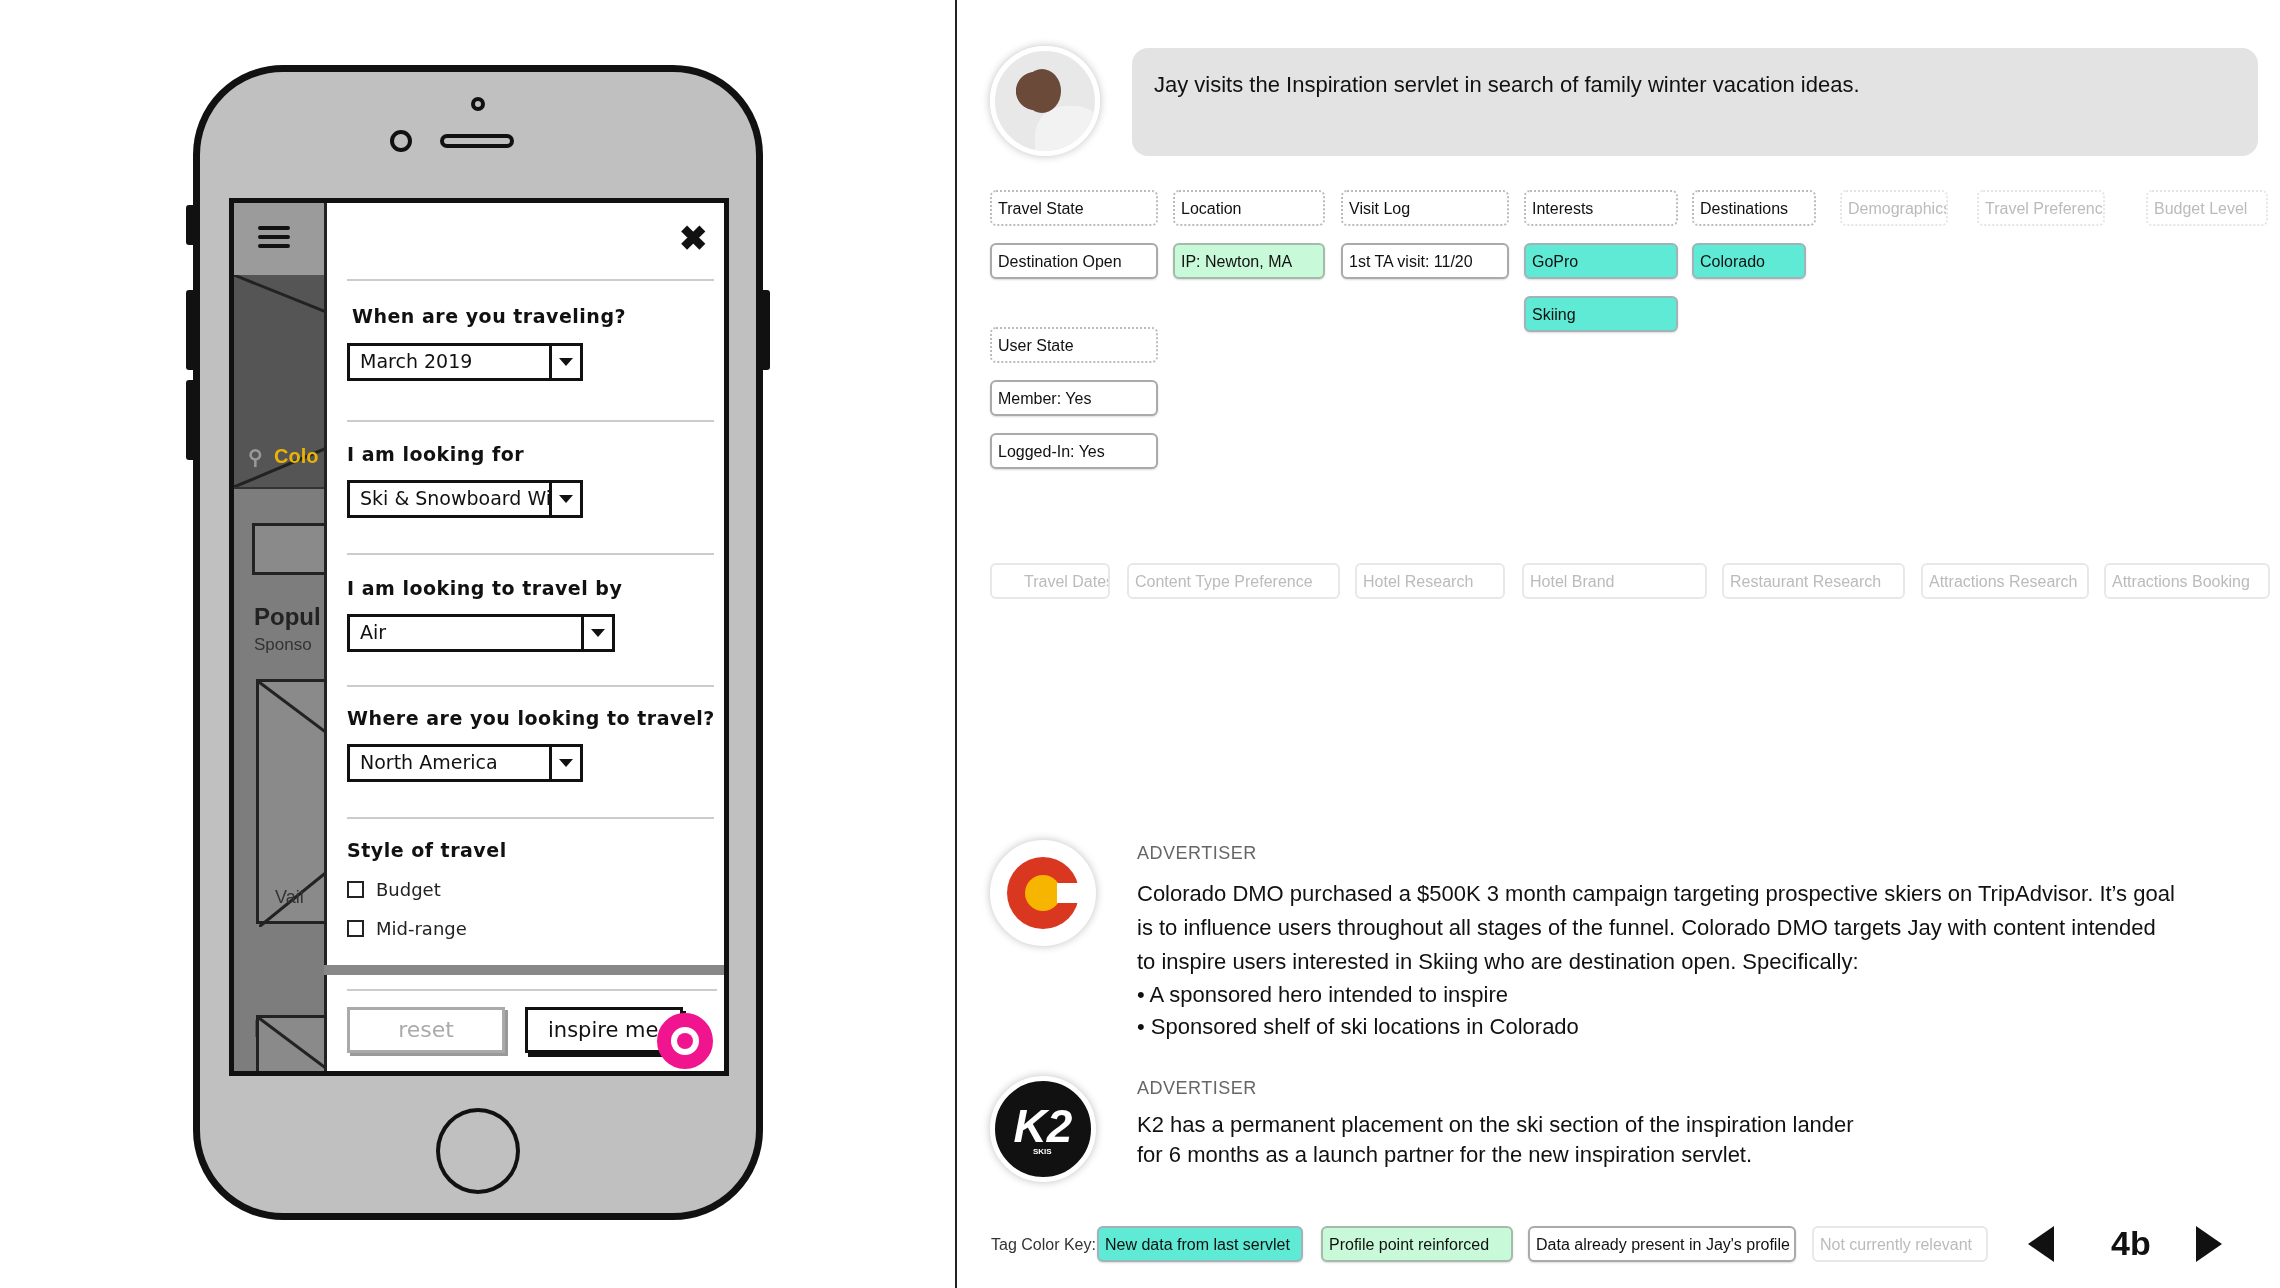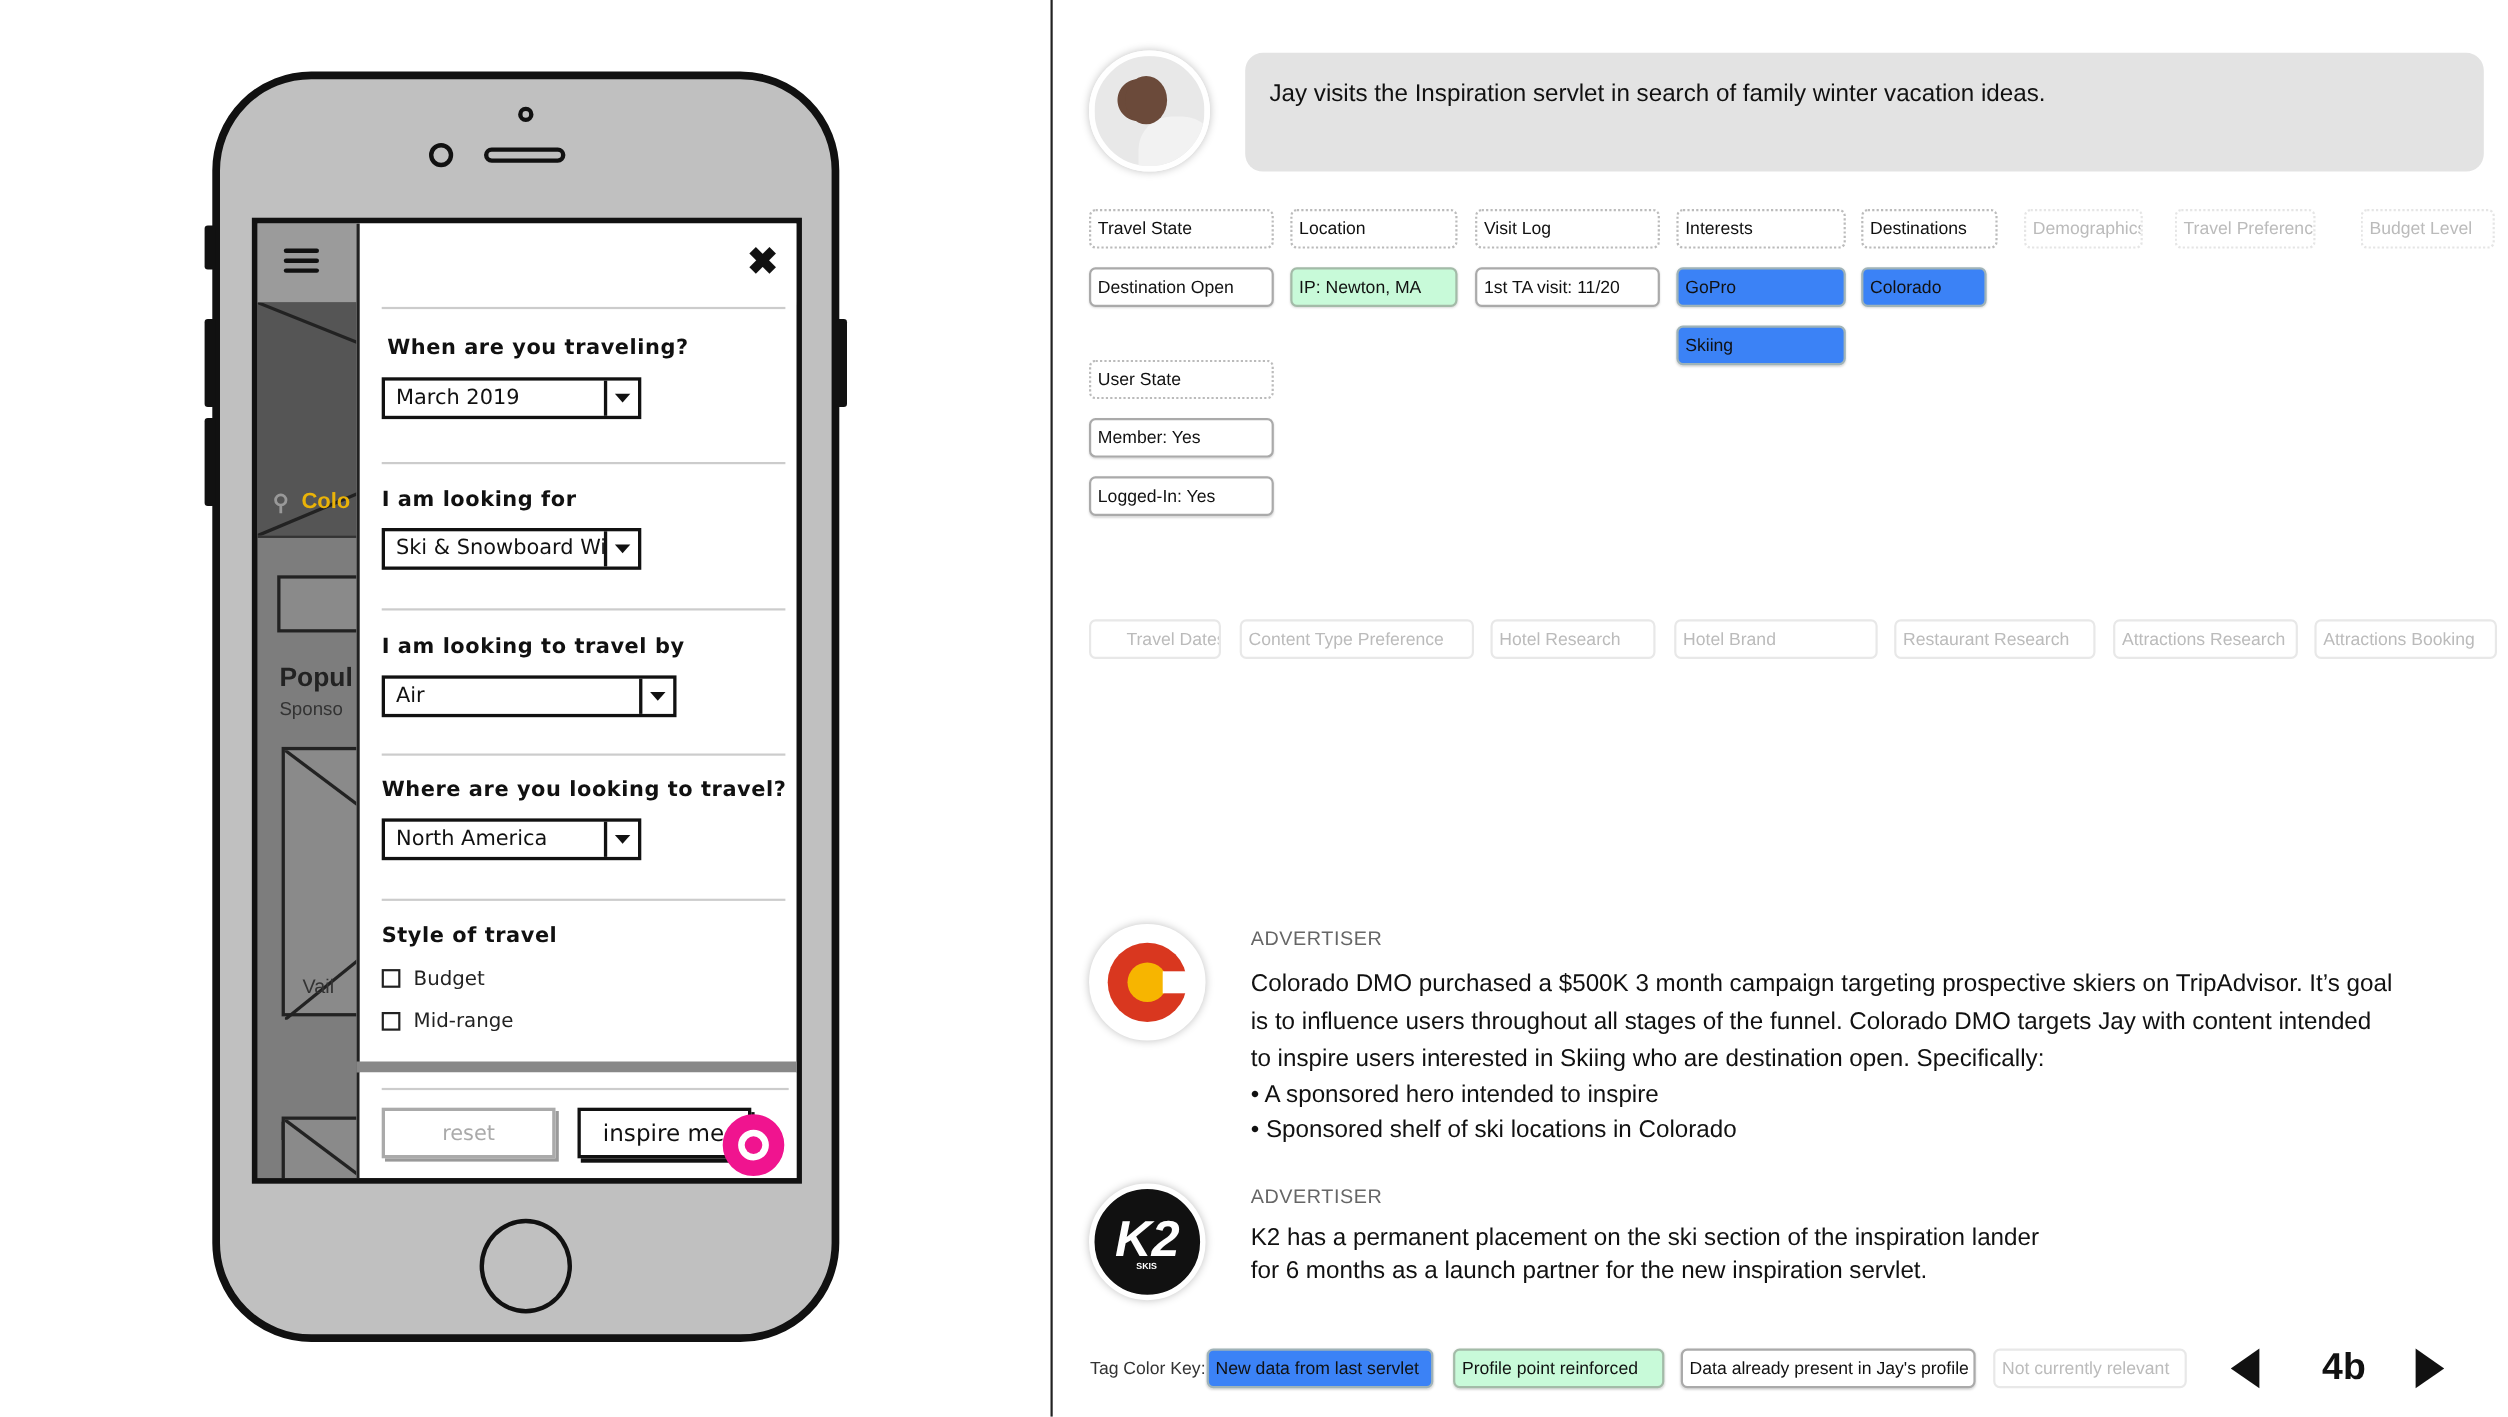--- a/index.html
+++ b/index.html
@@ -29,42 +29,42 @@
   .m-sep { height:2px; background:#ccc; left:20px; right:15px; }
   .select { border:3px solid #111; background:#fff; height:38px; box-sizing:border-box; display:flex; }
   .select .val { flex:1; font-family:"DejaVu Sans", sans-serif; font-size:19px; padding:4px 10px; white-space:nowrap; overflow:hidden; color:#111; }
   .select .arr { width:28px; border-left:3px solid #111; display:flex; align-items:center; justify-content:center; }
   .select .arr::after { content:""; border-left:7px solid transparent; border-right:7px solid transparent; border-top:8px solid #111; }
   .checkbox { width:17px; height:17px; border:2px solid #222; box-sizing:border-box; }
   .cb-label { font-family:"DejaVu Sans", sans-serif; font-size:18px; color:#222; }
   .close-x { font-size:34px; font-weight:bold; line-height:1; }
   .modal-footer { left:0; top:712px; width:100%; height:10px; background:#888; }
   .btn-reset { border:3px solid #aaa; box-shadow:3px 3px 0 #999; background:#fff; color:#aaa;
-               font-family:"DejaVu Sans", sans-serif; font-size:19px; text-align:center; box-sizing:border-box; }
+               font-family:"DejaVu Sans", sans-serif; font-size:22px; text-align:center; box-sizing:border-box; }
   .btn-inspire { border:3px solid #111; box-shadow:3px 4px 0 #111; background:#fff; color:#111;
                  font-family:"DejaVu Sans", sans-serif; font-size:21px; box-sizing:border-box; padding-left:20px; }
   .click-ring { width:56px; height:56px; border-radius:50%; border:14px solid #f0148f; box-sizing:border-box; background:#fff; }
   .click-ring::after { content:""; position:absolute; left:6px; top:6px; width:16px; height:16px; border-radius:50%; background:#f0148f; }
 
   
   .vdivider { left:955px; top:0; width:2px; height:1288px; background:#222; }
 
   
   .avatar { width:100px; height:100px; border-radius:50%; border:5px solid #fff; box-shadow:0 0 8px rgba(0,0,0,0.25);
             background:radial-gradient(circle at 40% 40%, #6b4a3a 0 22%, #e8e8e8 23% 100%); overflow:hidden; }
   .avatar .shirt { position:absolute; left:40px; top:55px; width:70px; height:60px; background:#f2f2f2; border-radius:30px 30px 0 0; }
   .avatar .head { position:absolute; left:28px; top:18px; width:38px; height:44px; background:#6b4a3a; border-radius:50%; }
   .speech { left:1132px; top:48px; width:1126px; height:108px; background:#e3e3e3; border-radius:16px;
             font-size:22px; color:#111; box-sizing:border-box; padding:24px 22px; }
 
   .tag { position:absolute; height:36px; box-sizing:border-box; border-radius:6px; font-size:16px;
          padding:0 6px; line-height:33px; white-space:nowrap; overflow:hidden; }
   .tag.header { border:2px dotted #bbb; background:#fff; color:#111; }
   .tag.present { border:2px solid #aaa; background:#fff; color:#111; box-shadow:0 1px 2px rgba(0,0,0,0.15); }
-  .tag.newdata { border:2px solid #9fb3b8; background:#3b82f6; color:#111; box-shadow:0 1px 2px rgba(0,0,0,0.15); }
+  .tag.newdata { border:2px solid #9fb3b8; background:#5eead4; color:#111; box-shadow:0 1px 2px rgba(0,0,0,0.15); }
   .tag.reinforced { border:2px solid #a3bba8; background:#c8fad9; color:#111; box-shadow:0 1px 2px rgba(0,0,0,0.15); }
   .tag.irrelevant { border:2px dotted #e5e5e5; background:#fff; color:#bbb;margin-left:11px; }
   .tag.irrelevant-solid { border:2px solid #e8e8e8; background:#fff; color:#bbb; }
 
   .adv-logo { width:96px; height:96px; border-radius:50%; border:5px solid #fff; box-shadow:0 0 8px rgba(0,0,0,0.25); overflow:hidden; }
   .co-logo { background:#fff; }
   .k2-logo { background:#111; color:#fff; font-weight:bold; font-style:italic; font-size:46px; text-align:center; line-height:90px; }
   .adv-kicker { font-size:18px; color:#666; letter-spacing:0.5px; }
   .adv-body { font-size:22px; color:#111; line-height:34px; }
   .adv-body2 { font-size:22px; color:#111; line-height:30px; }

